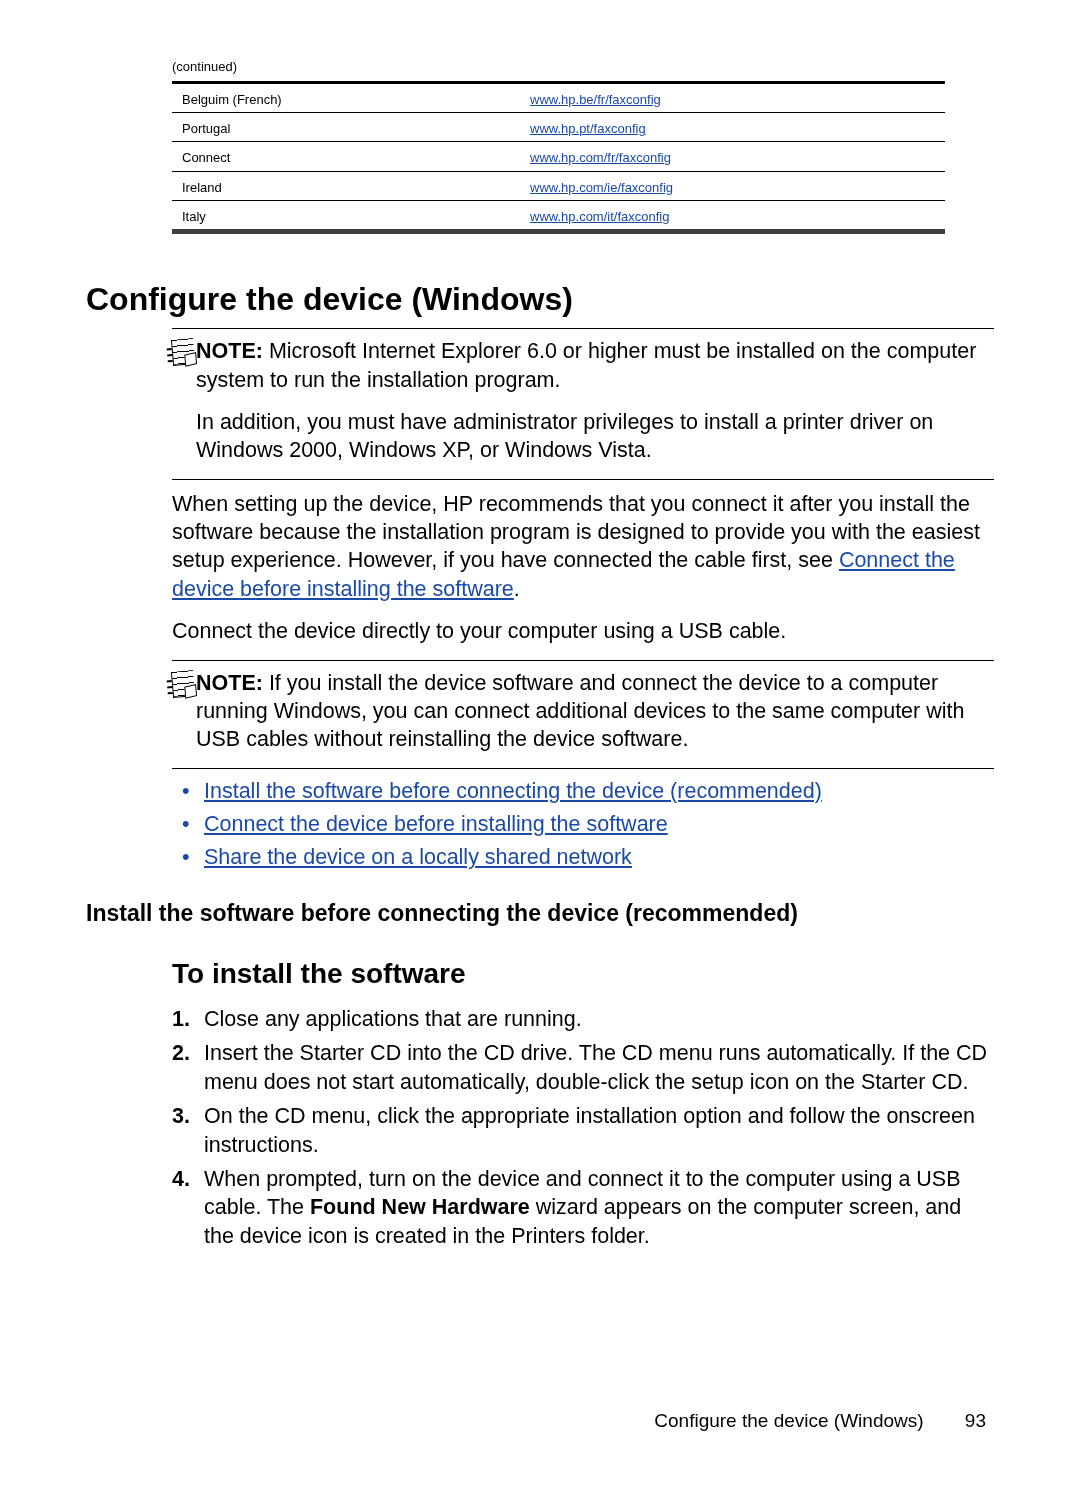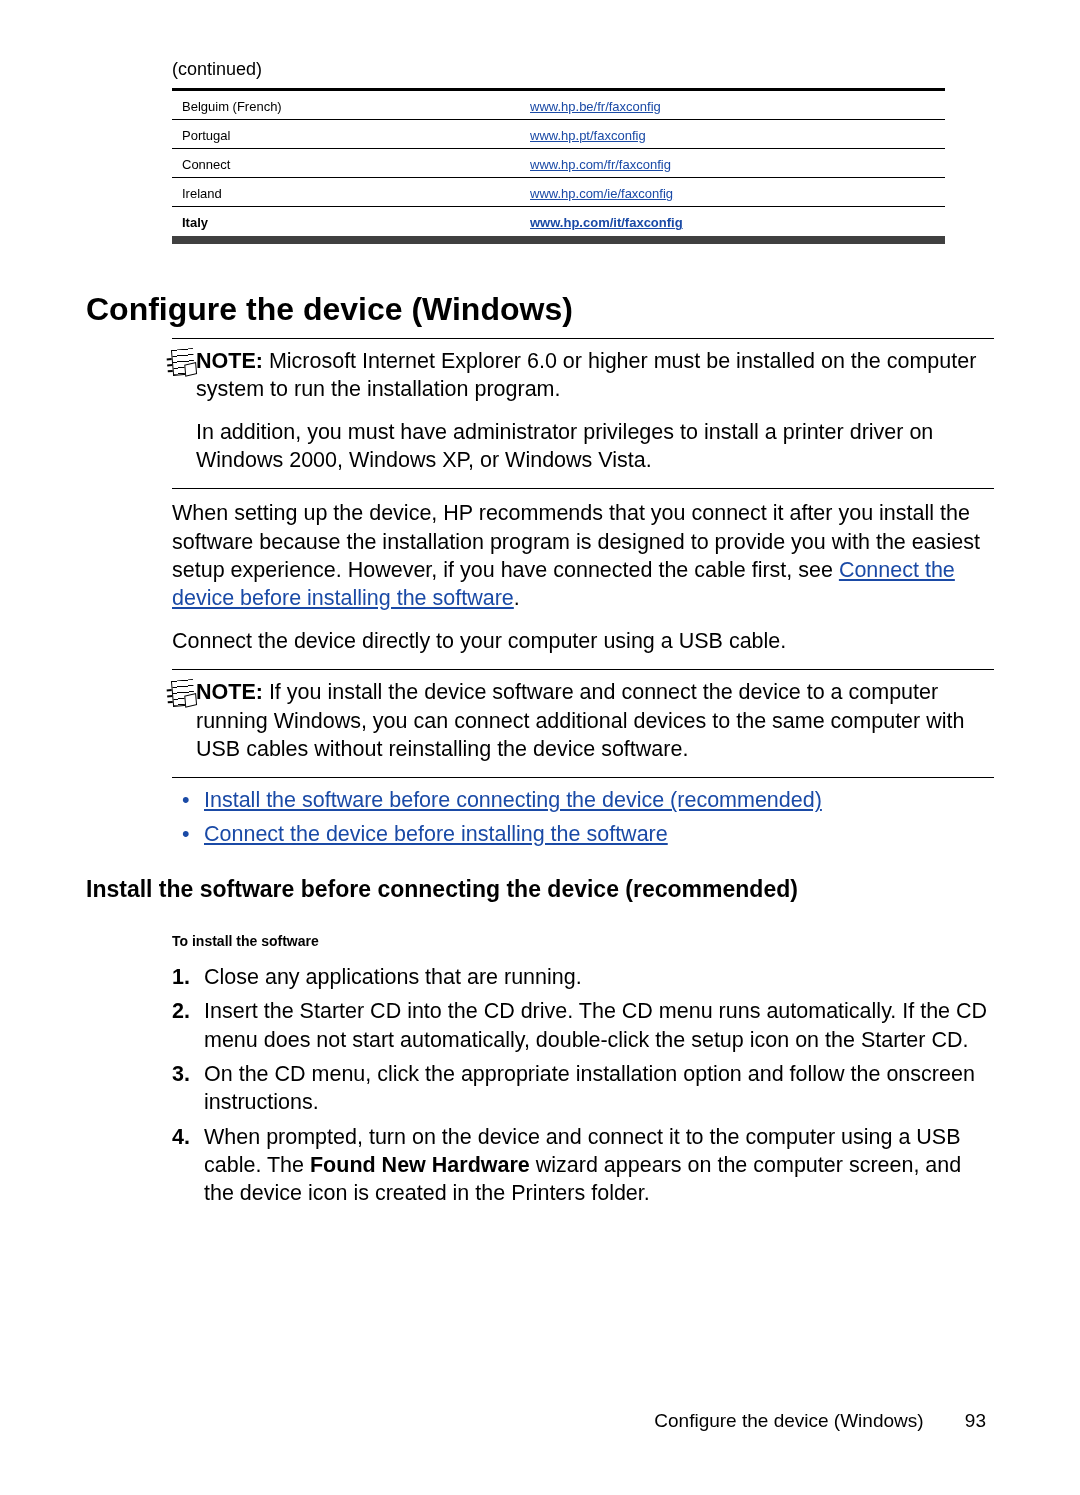--- a/index.html
+++ b/index.html
@@ -10,34 +10,34 @@
     background: #fff;
     padding-top: 58px;
     padding-left: 86px;
     padding-right: 86px;
     position: relative;
     font-size: 21.5px;
     line-height: 1.32;
   }
 
   .continued {
-    font-size: 18px;
+    font-size: 13px;
     margin-left: 86px;
     margin-bottom: 6px;
   }
 
   table {
     width: 773px;
     margin-left: 86px;
     border-collapse: collapse;
     margin-bottom: 44px;
   }
   table tr { border-bottom: 1px solid #000; }
   table tr:first-child { border-top: 3px solid #000; }
-  table tr:last-child { border-bottom: 8px solid #404040; font-weight: bold; }
+  table tr:last-child { border-bottom: 5px solid #404040; }
   table td {
     padding: 7px 8px 4px 10px;
     font-size: 13px;
     vertical-align: middle;
   }
   table td:first-child { width: 348px; }
   table td:last-child { width: 425px; }
   .tlink { color: #1a4aa6; text-decoration: underline; }
 
   h1 {
@@ -118,21 +118,21 @@
   ul.links a { color: #1a4aa6; text-decoration: underline; }
 
   h2 {
     font-size: 23px;
     font-weight: bold;
     margin-bottom: 28px;
   }
 
   .steps { margin-left: 86px; }
   h3 {
-    font-size: 14px;
+    font-size: 28px;
     font-weight: bold;
     margin-bottom: 12px;
   }
   ol {
     list-style: none;
     counter-reset: step;
   }
   ol li {
     counter-increment: step;
     position: relative;
@@ -220,20 +220,21 @@
       </p>
     </div>
   </div>
   <hr>
 </div>
 
 <div class="body-group">
   <ul class="links" id="links">
       <li><a href="#">Install the software before connecting the device (recommended)</a></li>
       <li><a href="#">Connect the device before installing the software</a></li>
+      <li><a href="#">Share the device on a locally shared network</a></li>
     </ul>
 </div>
 
 <h2>Install the software before connecting the device (recommended)</h2>
 
 <div class="steps">
   <h3>To install the software</h3>
   <ol id="ol">
       <li>Close any applications that are running.</li>
       <li>Insert the Starter CD into the CD drive. The CD menu runs automatically. If the CD menu does not start automatically, double-click the setup icon on the Starter CD.</li>

